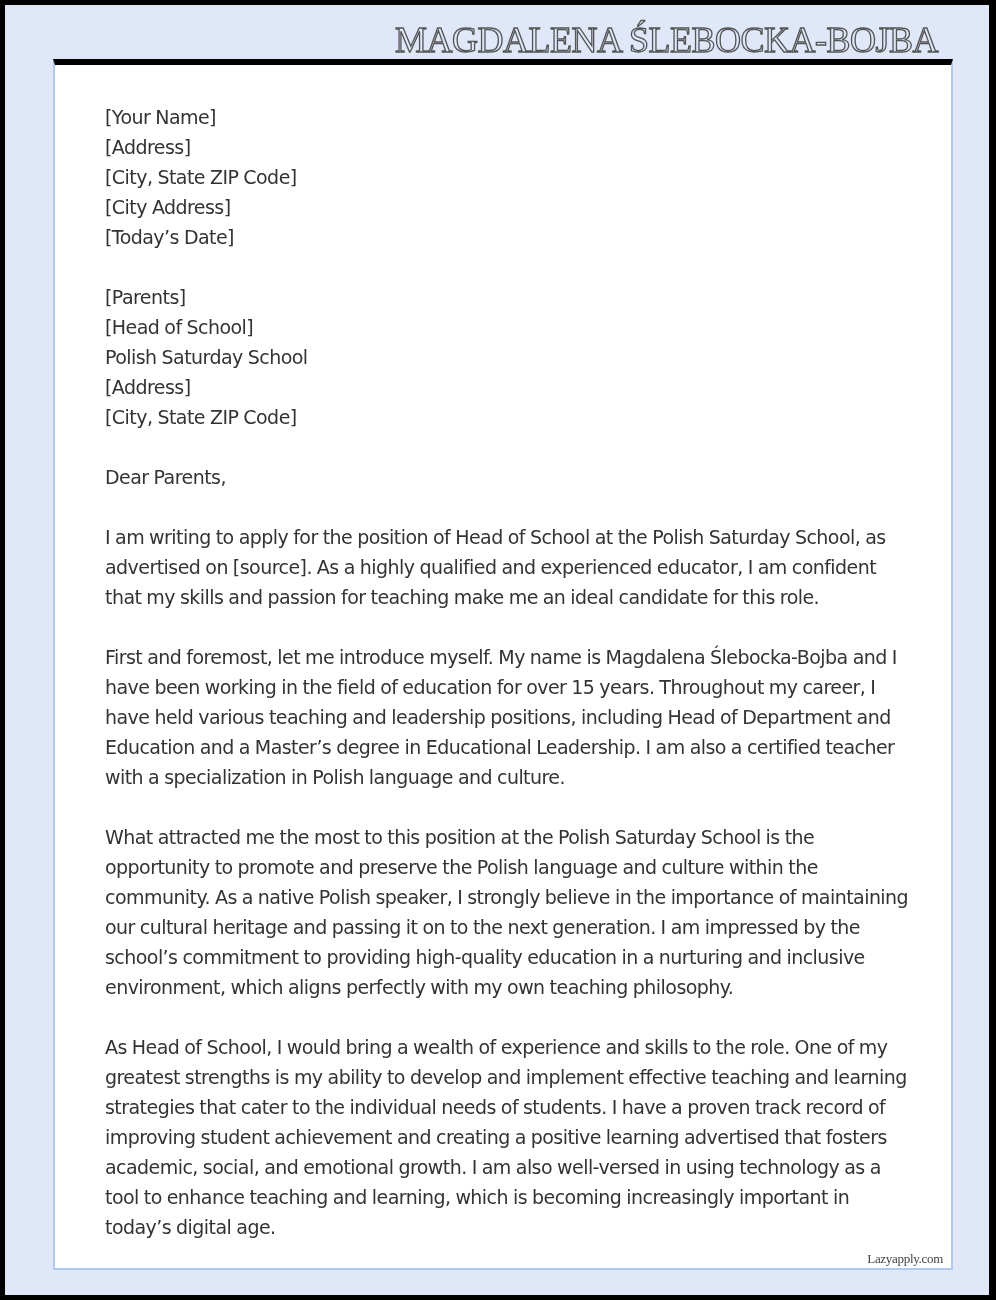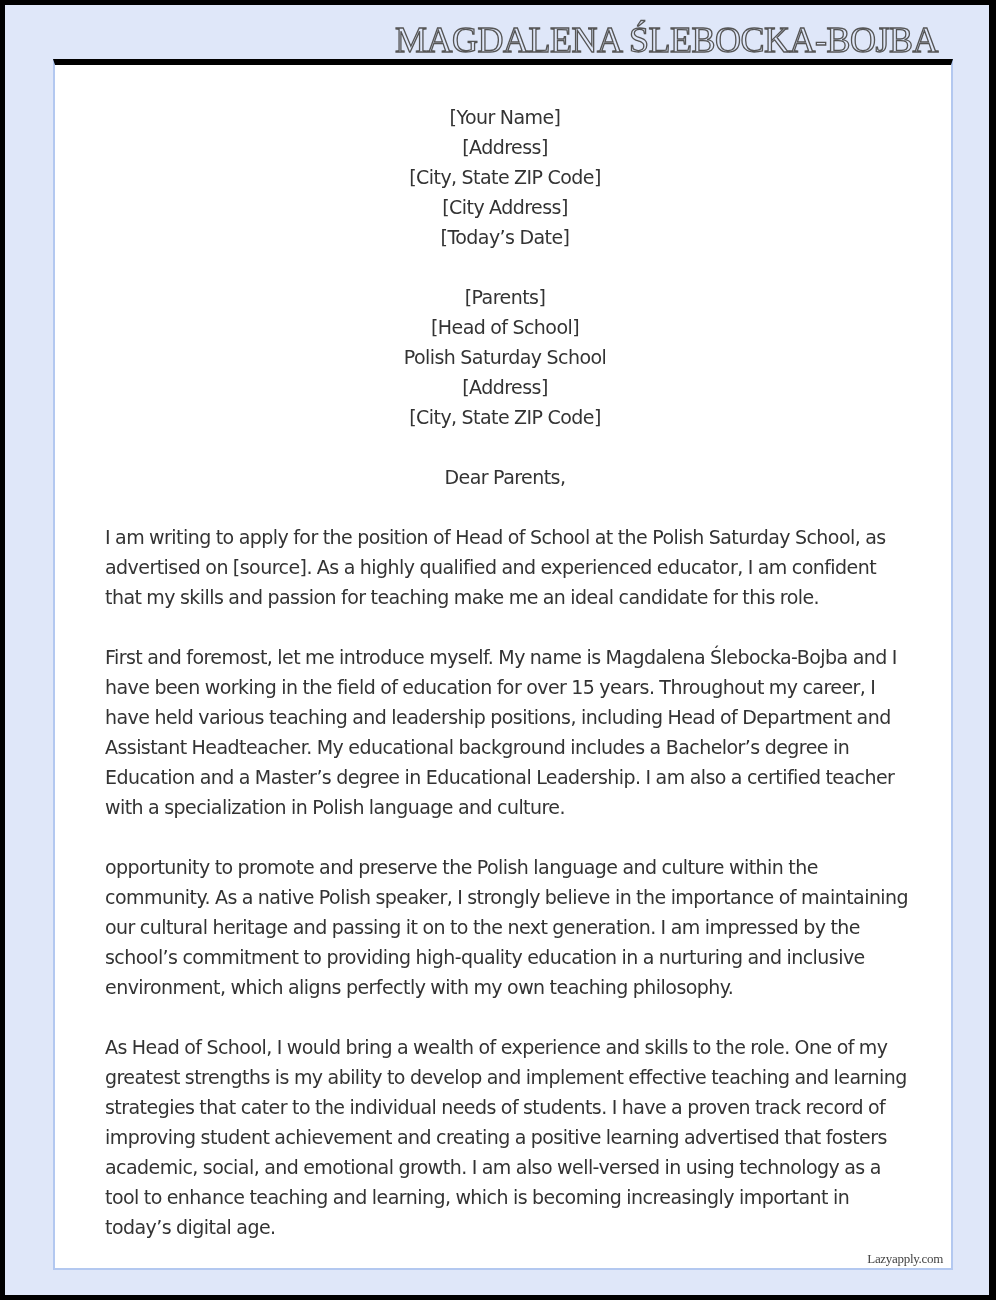--- a/index.html
+++ b/index.html
@@ -56,21 +56,20 @@
       top: 37px;
       width: 800px;
       font-size: 19px;
       line-height: 30px;
       color: #333;
       letter-spacing: -0.55px;
       word-spacing: -0.5px;
     }
     .block {
       margin: 0 0 30px 0;
-      text-align: center;
     }
     .line {
       display: block;
       white-space: nowrap;
     }
     .para {
       margin: 0 16px 30px 0;
     }
     .watermark {
       position: absolute;
@@ -115,26 +114,26 @@
       <div class="para">
         <span class="line">I am writing to apply for the position of Head of School at the Polish Saturday School, as</span>
         <span class="line">advertised on [source]. As a highly qualified and experienced educator, I am confident</span>
         <span class="line">that my skills and passion for teaching make me an ideal candidate for this role.</span>
       </div>
 
       <div class="para">
         <span class="line">First and foremost, let me introduce myself. My name is Magdalena Ślebocka-Bojba and I</span>
         <span class="line">have been working in the field of education for over 15 years. Throughout my career, I</span>
         <span class="line">have held various teaching and leadership positions, including Head of Department and</span>
-        <span class="line">Assistant Headteacher. My educational background includes a Bachelor’s degree in</span>
         <span class="line">Education and a Master’s degree in Educational Leadership. I am also a certified teacher</span>
         <span class="line">with a specialization in Polish language and culture.</span>
       </div>
 
       <div class="para">
+        <span class="line">What attracted me the most to this position at the Polish Saturday School is the</span>
         <span class="line">opportunity to promote and preserve the Polish language and culture within the</span>
         <span class="line">community. As a native Polish speaker, I strongly believe in the importance of maintaining</span>
         <span class="line">our cultural heritage and passing it on to the next generation. I am impressed by the</span>
         <span class="line">school’s commitment to providing high-quality education in a nurturing and inclusive</span>
         <span class="line">environment, which aligns perfectly with my own teaching philosophy.</span>
       </div>
 
       <div class="para">
         <span class="line">As Head of School, I would bring a wealth of experience and skills to the role. One of my</span>
         <span class="line">greatest strengths is my ability to develop and implement effective teaching and learning</span>

